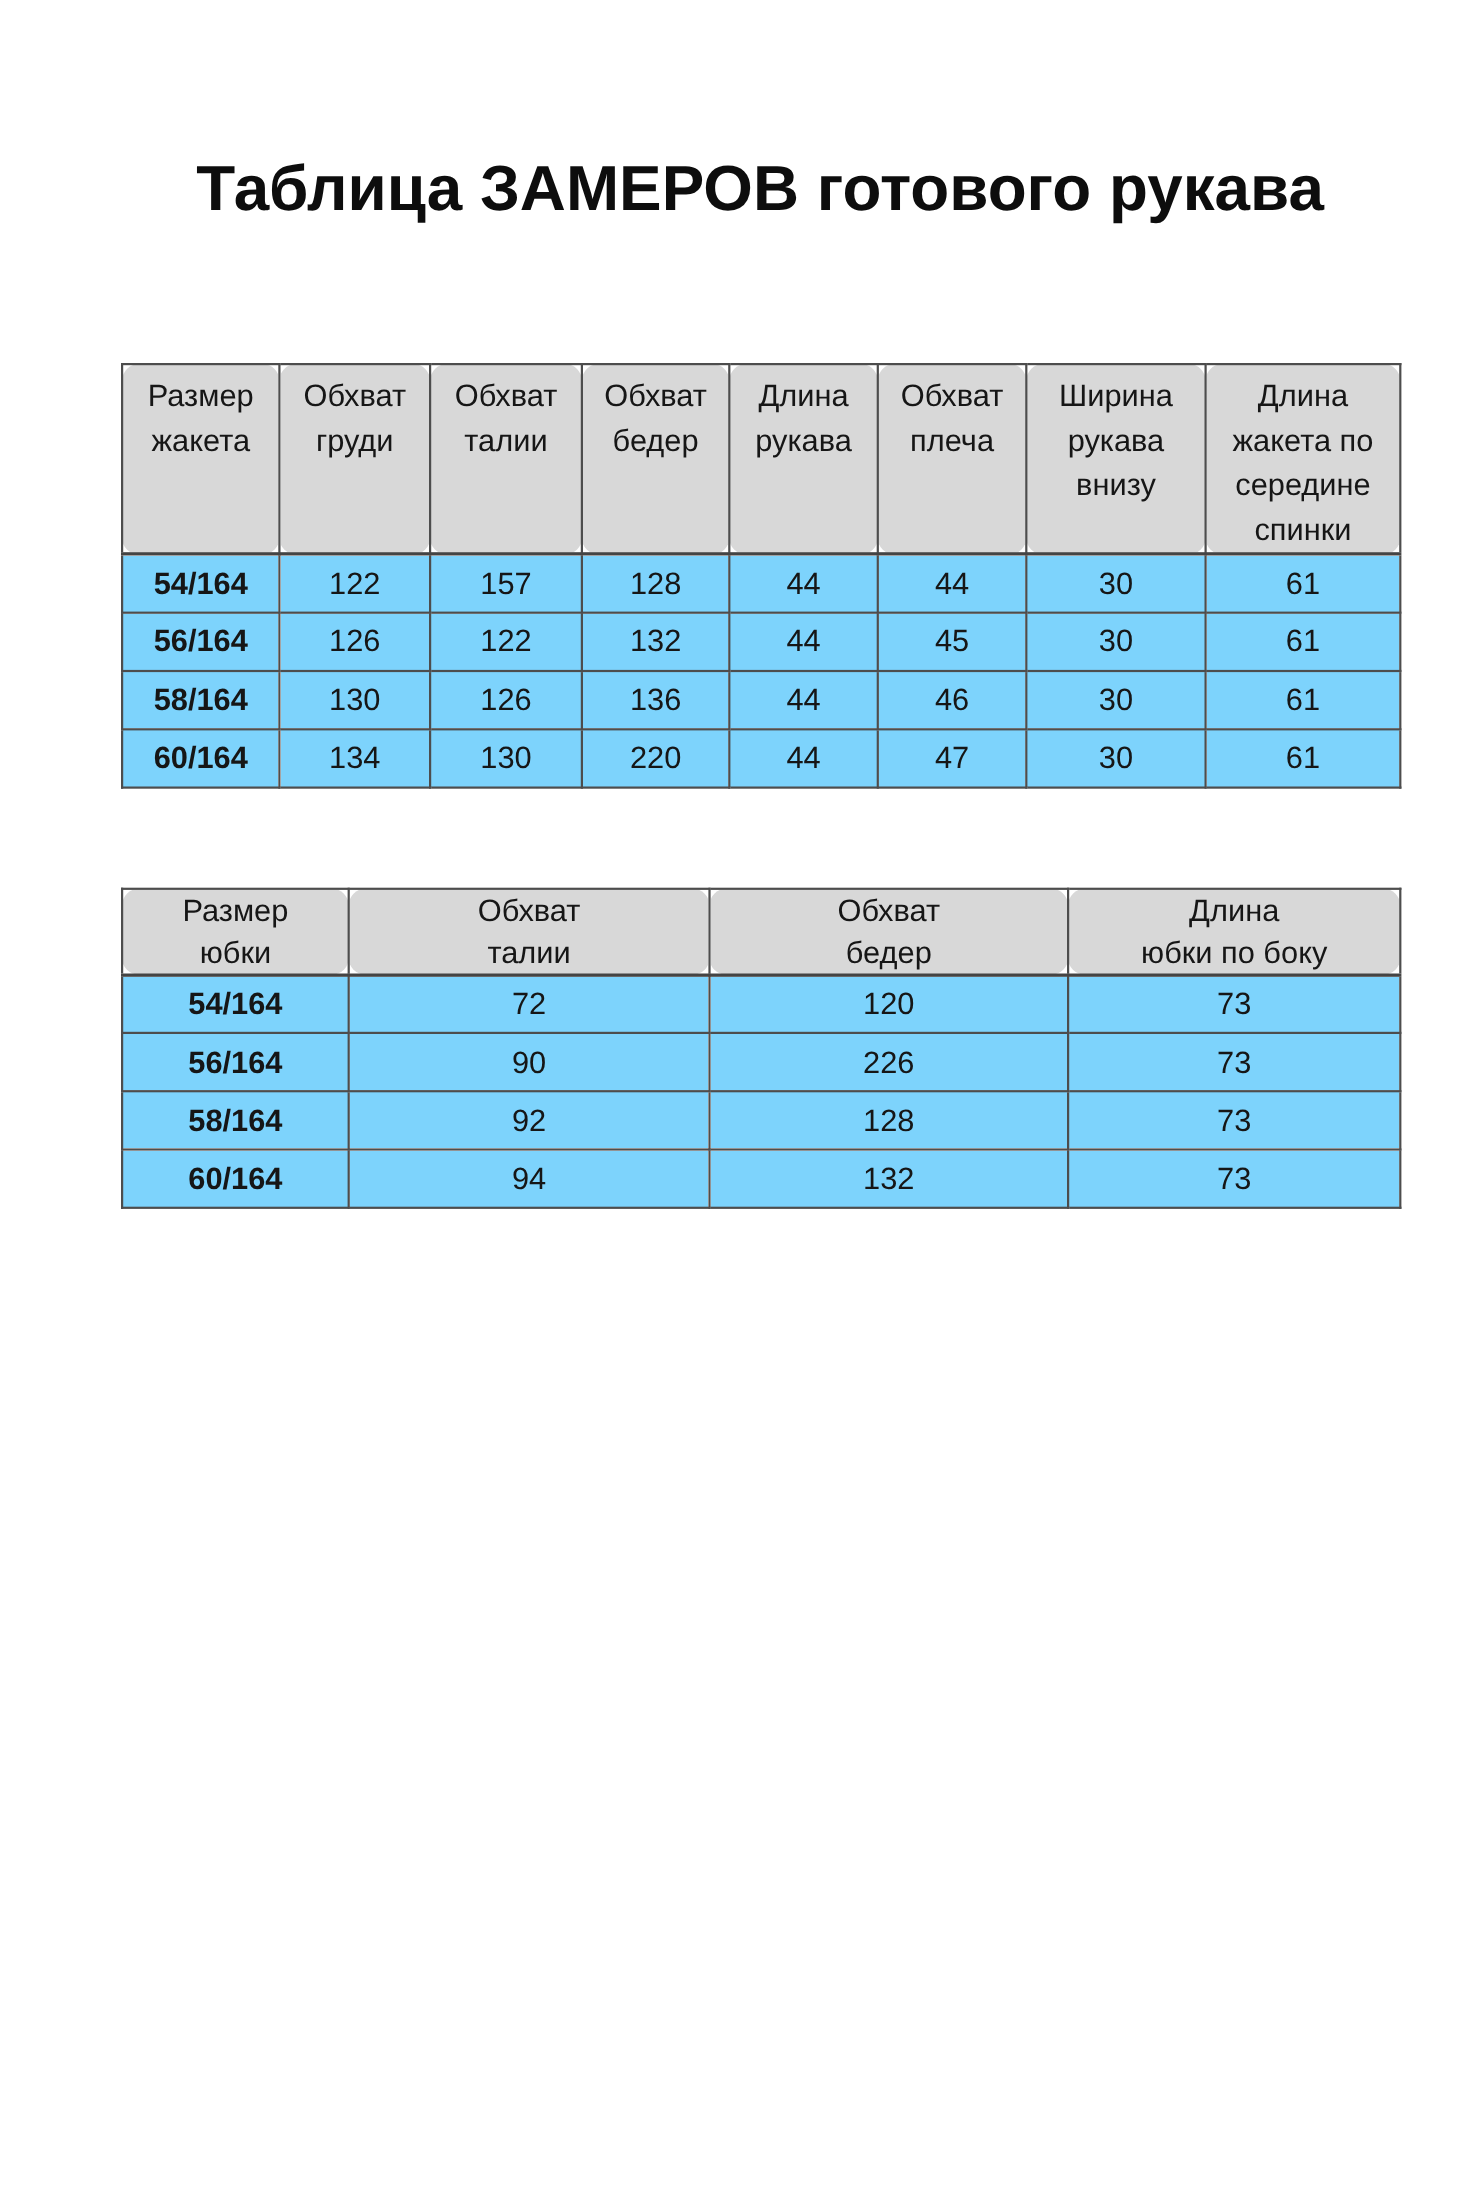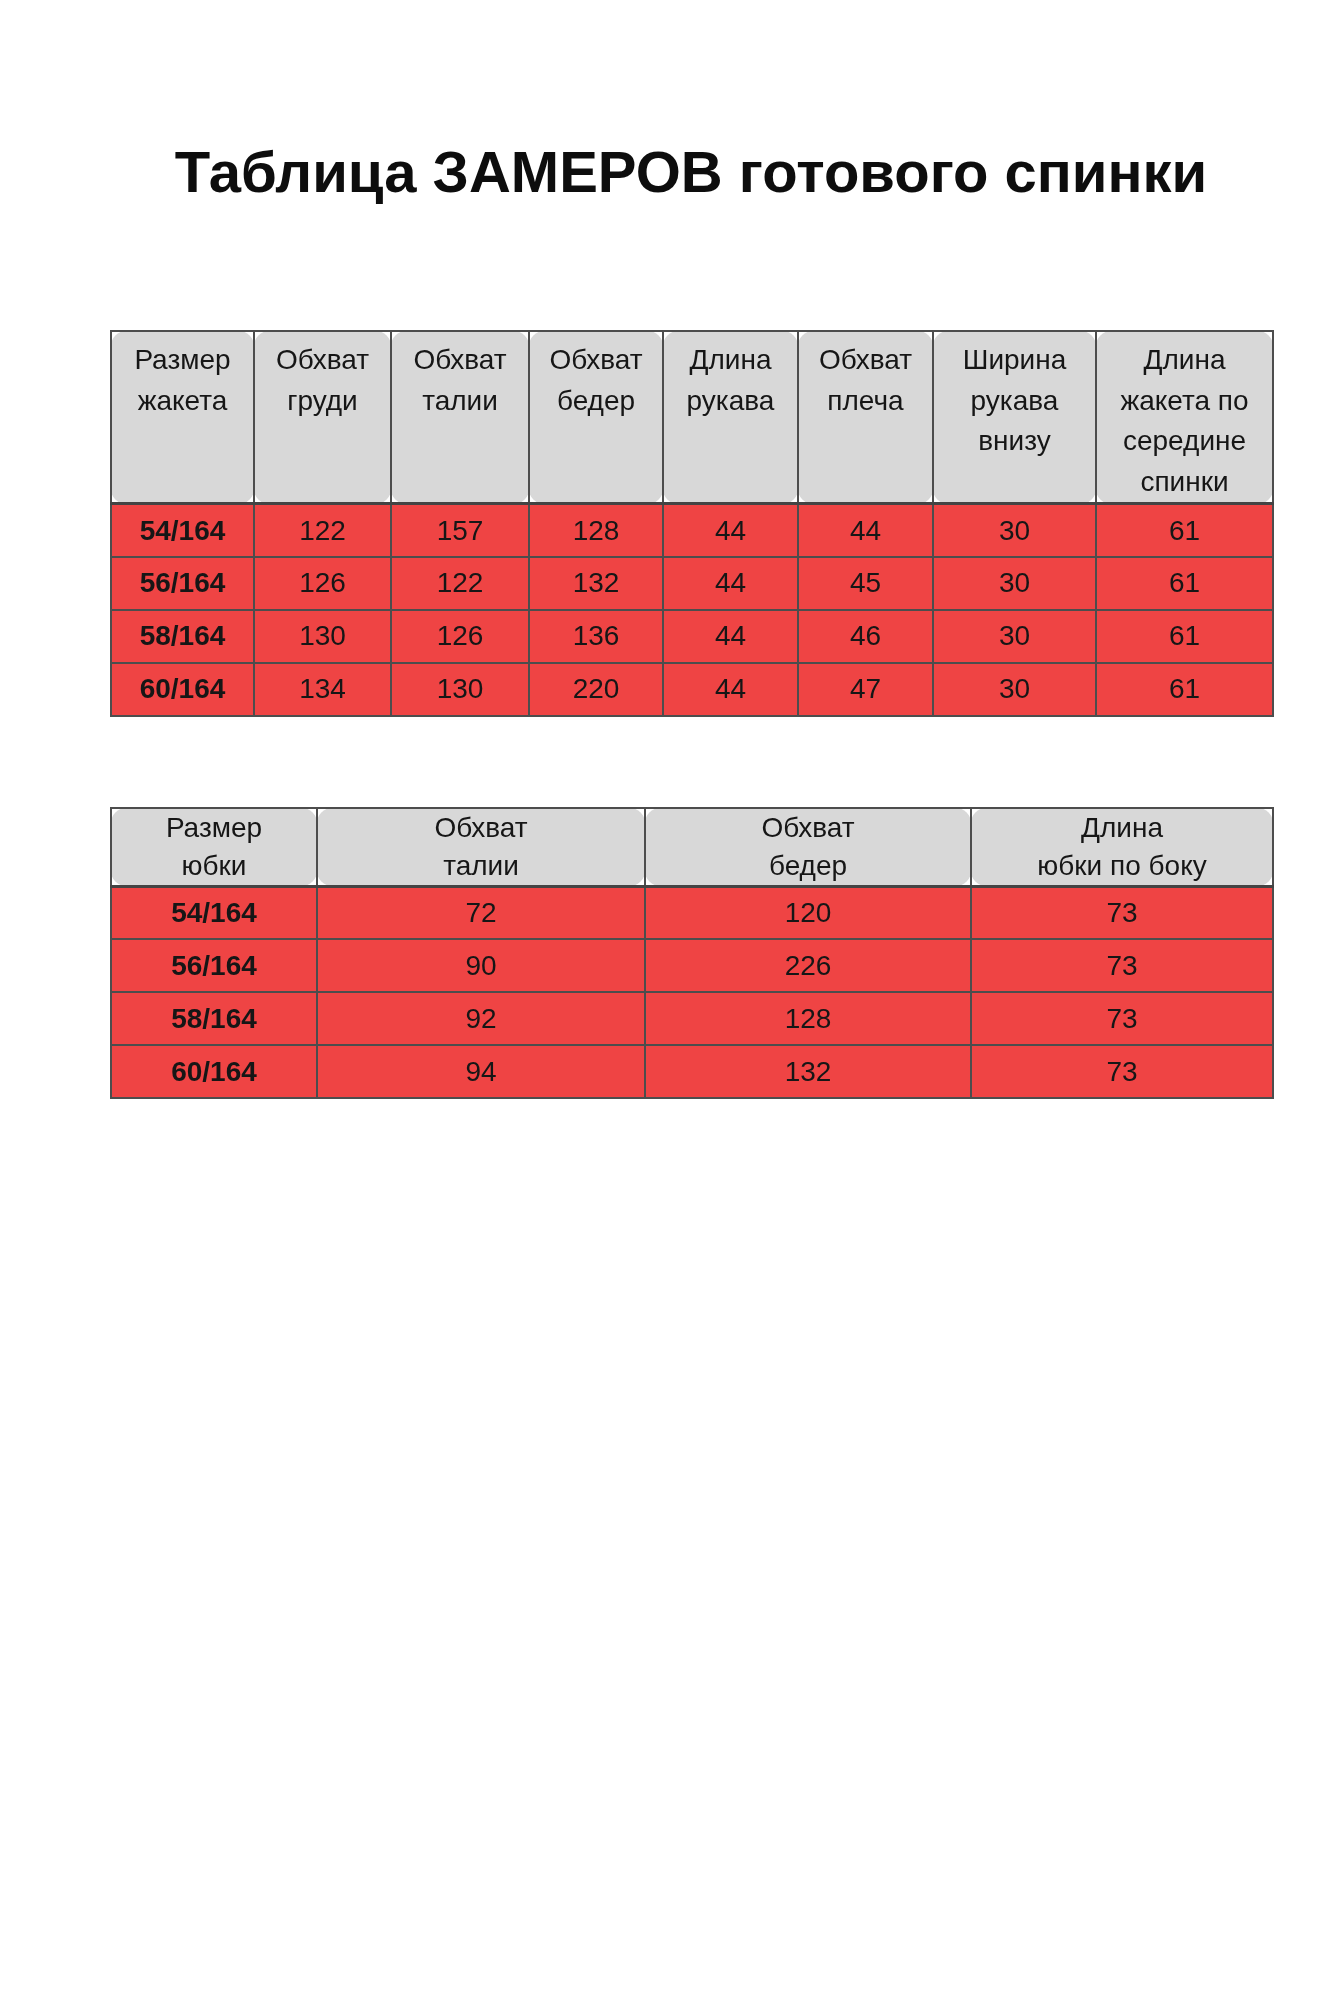--- a/index.html
+++ b/index.html
@@ -53,32 +53,32 @@
   }
   table.t2 { top: 807px; }
   table.t2 th {
     height: 76px;
     vertical-align: middle;
     line-height: 1.35;
   }
   table.meas td {
     height: 53px;
     vertical-align: middle;
-    background: #ef4444;
+    background: #7dd3fc;
   }
   td.size { font-weight: bold; }
   table.meas tr { border-bottom: 2px solid #4d4d4d; }
   table.meas thead tr { border-bottom: 3px solid #444444; }
 </style>
 </head>
 <body>
 
 <div class="page">
 
-  <div class="title">Таблица ЗАМЕРОВ готового спинки</div>
+  <div class="title">Таблица ЗАМЕРОВ готового рукава</div>
 
   <table class="meas t1">
     <colgroup>
       <col style="width:143px">
         <col style="width:137px">
         <col style="width:138px">
         <col style="width:134px">
       <col style="width:135px">
         <col style="width:135px">
         <col style="width:163px">

